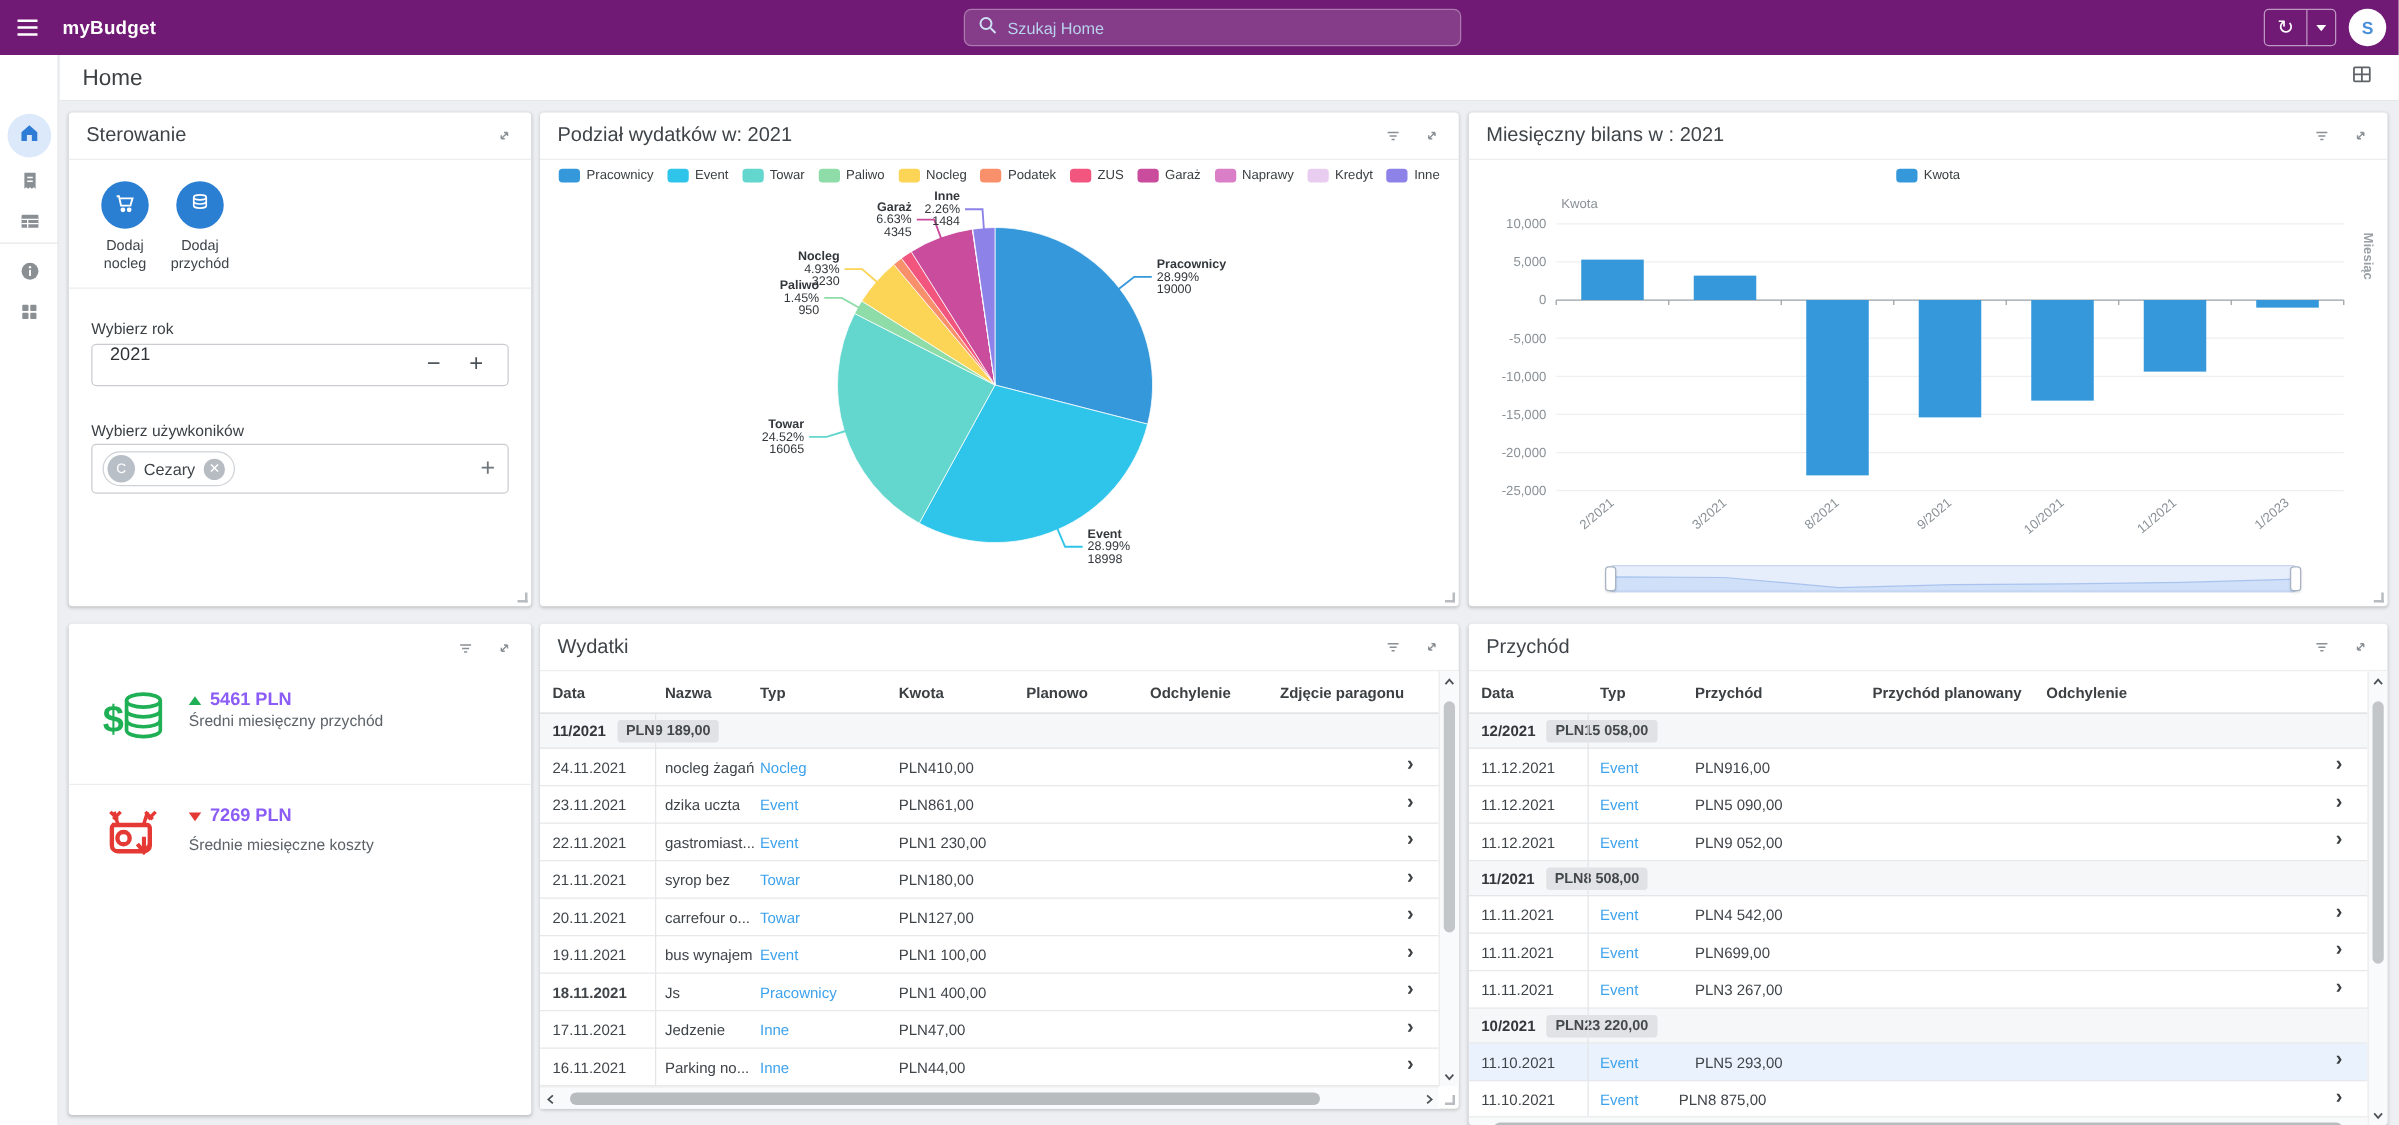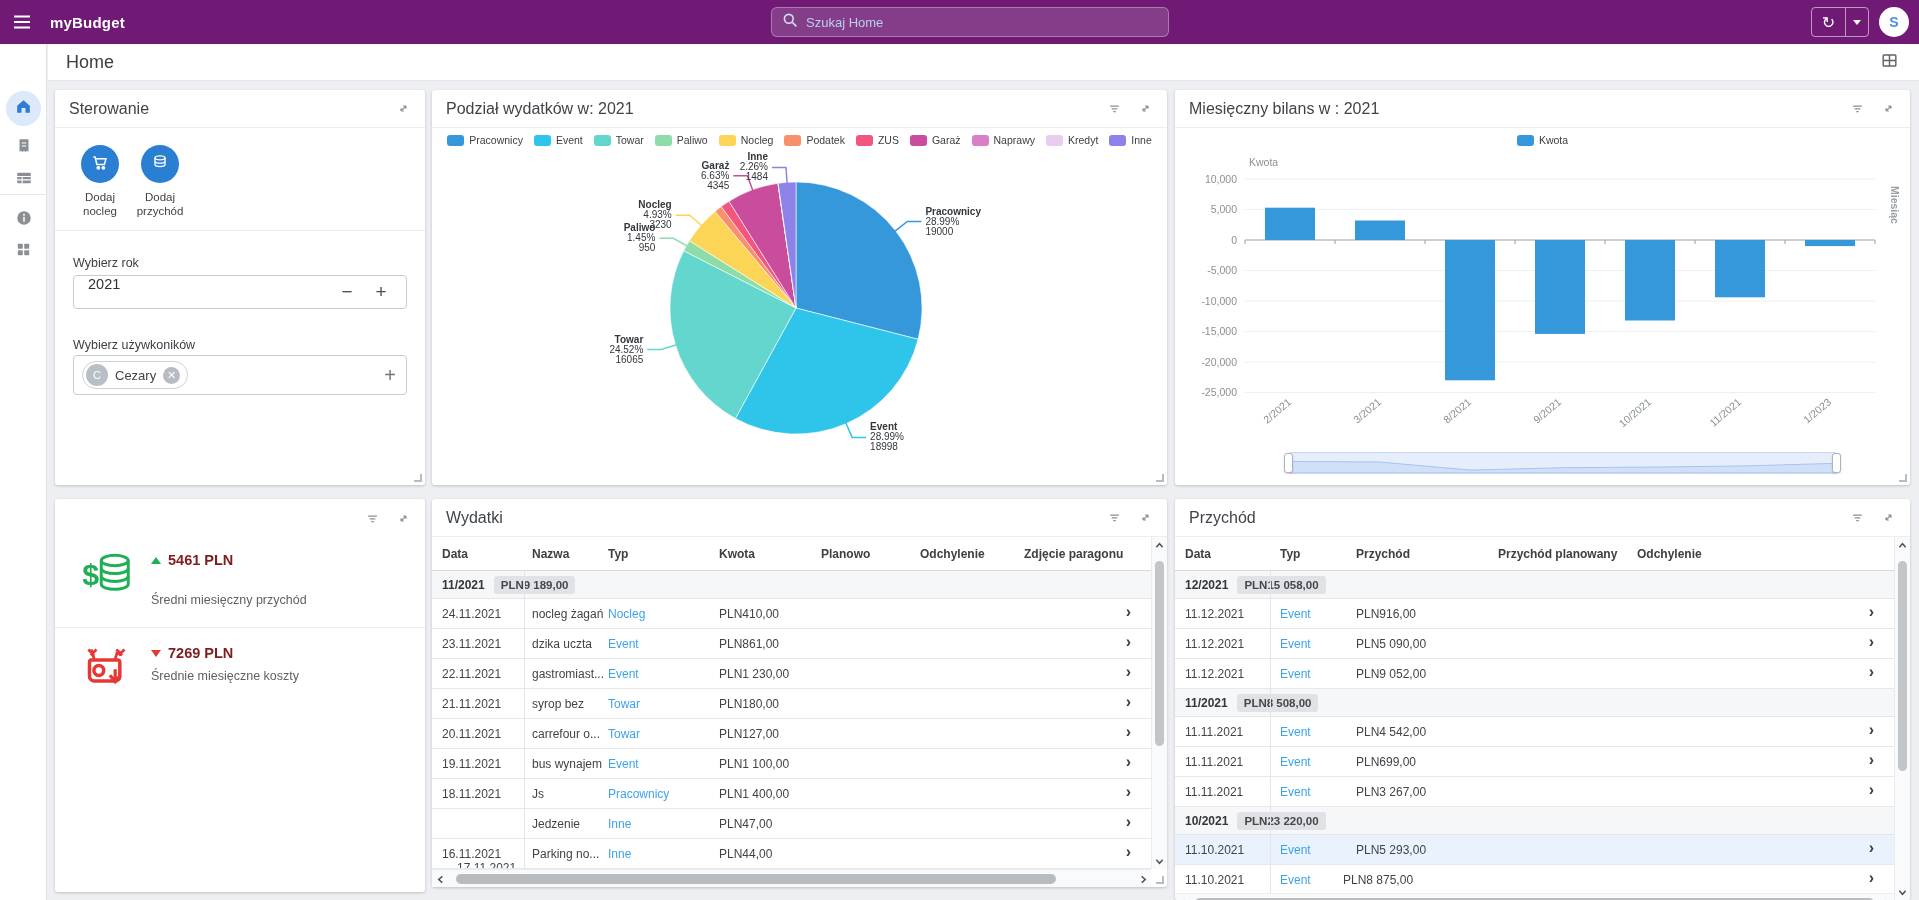--- a/index.html
+++ b/index.html
@@ -56,21 +56,21 @@
   .users-field{position:absolute;left:18px;top:265px;width:334px;height:40px;border:1px solid #c9ccd0;border-radius:4px;}
   .chip{position:absolute;left:8px;top:5px;height:28px;border:1px solid #cfd3d7;border-radius:14px;display:flex;align-items:center;padding:0 7px 0 3px;}
   .chip-avatar{width:22px;height:22px;border-radius:50%;background:#b9bfc6;color:#fff;font-size:11px;display:flex;align-items:center;justify-content:center;}
   .chip-name{font-size:13px;color:#3f4449;margin:0 7px;}
   .chip-close{width:17px;height:17px;border-radius:50%;background:#b6bcc2;color:#fff;font-size:11px;line-height:17px;text-align:center;cursor:pointer;}
   .add-user{position:absolute;right:10px;top:8px;font-size:20px;color:#6f767c;cursor:pointer;}
 
   
   .sum-icons{position:absolute;right:14px;top:12px;display:flex;gap:16px;color:#8a8f94;}
   .sum-icon{position:absolute;left:26px;}
-  .sum-value{position:absolute;left:96px;font-size:14.5px;font-weight:bold;color:#7f1d1d;display:flex;align-items:center;gap:7px;}
+  .sum-value{position:absolute;left:96px;font-size:14.5px;font-weight:bold;color:#8b5cf6;display:flex;align-items:center;gap:7px;}
   .sum-label{position:absolute;left:96px;font-size:12.5px;color:#5c6267;}
   .tri-up{width:0;height:0;border-left:5px solid transparent;border-right:5px solid transparent;border-bottom:7px solid #1faf54;}
   .tri-down{width:0;height:0;border-left:5px solid transparent;border-right:5px solid transparent;border-top:7px solid #e53935;}
   .sum-divider{position:absolute;left:0;top:128px;width:100%;height:1px;background:#ebedef;}
 
   
   .legend-row{position:absolute;left:0;top:44px;width:100%;display:flex;justify-content:center;gap:11px;}
   .lg-item{display:flex;align-items:center;gap:5px;cursor:pointer;}
   .lg-swatch{width:17px;height:11px;border-radius:3px;display:inline-block;}
   .lg-label{font-size:10.5px;color:#3c4043;}
@@ -416,21 +416,21 @@
       <ellipse cx="30" cy="12" rx="12" ry="4.6"></ellipse>
         <path d="M18 12v7c0 2.5 5.4 4.6 12 4.6s12-2.1 12-4.6v-7"></path>
       <path d="M18 19v7c0 2.5 5.4 4.6 12 4.6s12-2.1 12-4.6v-7"></path>
         <path d="M18 26v7c0 2.5 5.4 4.6 12 4.6s12-2.1 12-4.6v-7"></path>
     </svg>
   </div>
   <div class="sum-value" style="top:53px">
     <span class="tri-up"></span>
     <span>5461 PLN</span>
   </div>
-  <div class="sum-label" style="top:94px">Średni miesięczny przychód</div>
+  <div class="sum-label" style="top:71px">Średni miesięczny przychód</div>
   <div class="sum-divider"></div>
   <div class="sum-icon" style="top:140px;left:24px">
     <svg width="56" height="56" viewBox="0 0 48 48" fill="none" stroke="#e53935" stroke-width="3">
       <path d="M9 18h24a2 2 0 0 1 2 2v12a4 4 0 0 1-4 4H13a4 4 0 0 1-4-4V20a2 2 0 0 1 2-2z"></path>
       <circle cx="17" cy="27" r="4.2"></circle>
       <path d="M13 17l-2.5-8M31 17l2.5-8M8 9l5 5M15 9l-5 5M32 9l5 5M39 9l-5 5" stroke-width="2.4"></path>
       <path d="M31 26v9M26.5 31l4.5 5.5L35.5 31" stroke-width="2.8"></path>
     </svg>
   </div>
   <div class="sum-value" style="top:146px">
@@ -506,28 +506,28 @@
         <span class="chev">›</span>
       </div>
       <div class="t-row">
         <span class="t-cell" style="left: 10px;">19.11.2021</span>
         <span class="t-cell" style="left: 100px;">bus wynajem</span>
         <span class="t-cell link" style="left: 176px;">Event</span>
         <span class="t-cell" style="left: 287px;">PLN1 100,00</span>
         <span class="chev">›</span>
       </div>
       <div class="t-row">
-        <span class="t-cell" style="left: 10px;">18.11.2021</span>
+        <span class="t-cell" style="left: 10px; font-weight: bold;">18.11.2021</span>
         <span class="t-cell" style="left: 100px;">Js</span>
         <span class="t-cell link" style="left: 176px;">Pracownicy</span>
         <span class="t-cell" style="left: 287px;">PLN1 400,00</span>
         <span class="chev">›</span>
       </div>
       <div class="t-row">
-        <span class="t-cell" style="left: 25px; margin-top: 44px;">17.11.2021</span>
+        <span class="t-cell" style="left: 10px;">17.11.2021</span>
         <span class="t-cell" style="left: 100px;">Jedzenie</span>
         <span class="t-cell link" style="left: 176px;">Inne</span>
         <span class="t-cell" style="left: 287px;">PLN47,00</span>
         <span class="chev">›</span>
       </div>
       <div class="t-row">
         <span class="t-cell" style="left: 10px;">16.11.2021</span>
         <span class="t-cell" style="left: 100px;">Parking no...</span>
         <span class="t-cell link" style="left: 176px;">Inne</span>
         <span class="t-cell" style="left: 287px;">PLN44,00</span>

